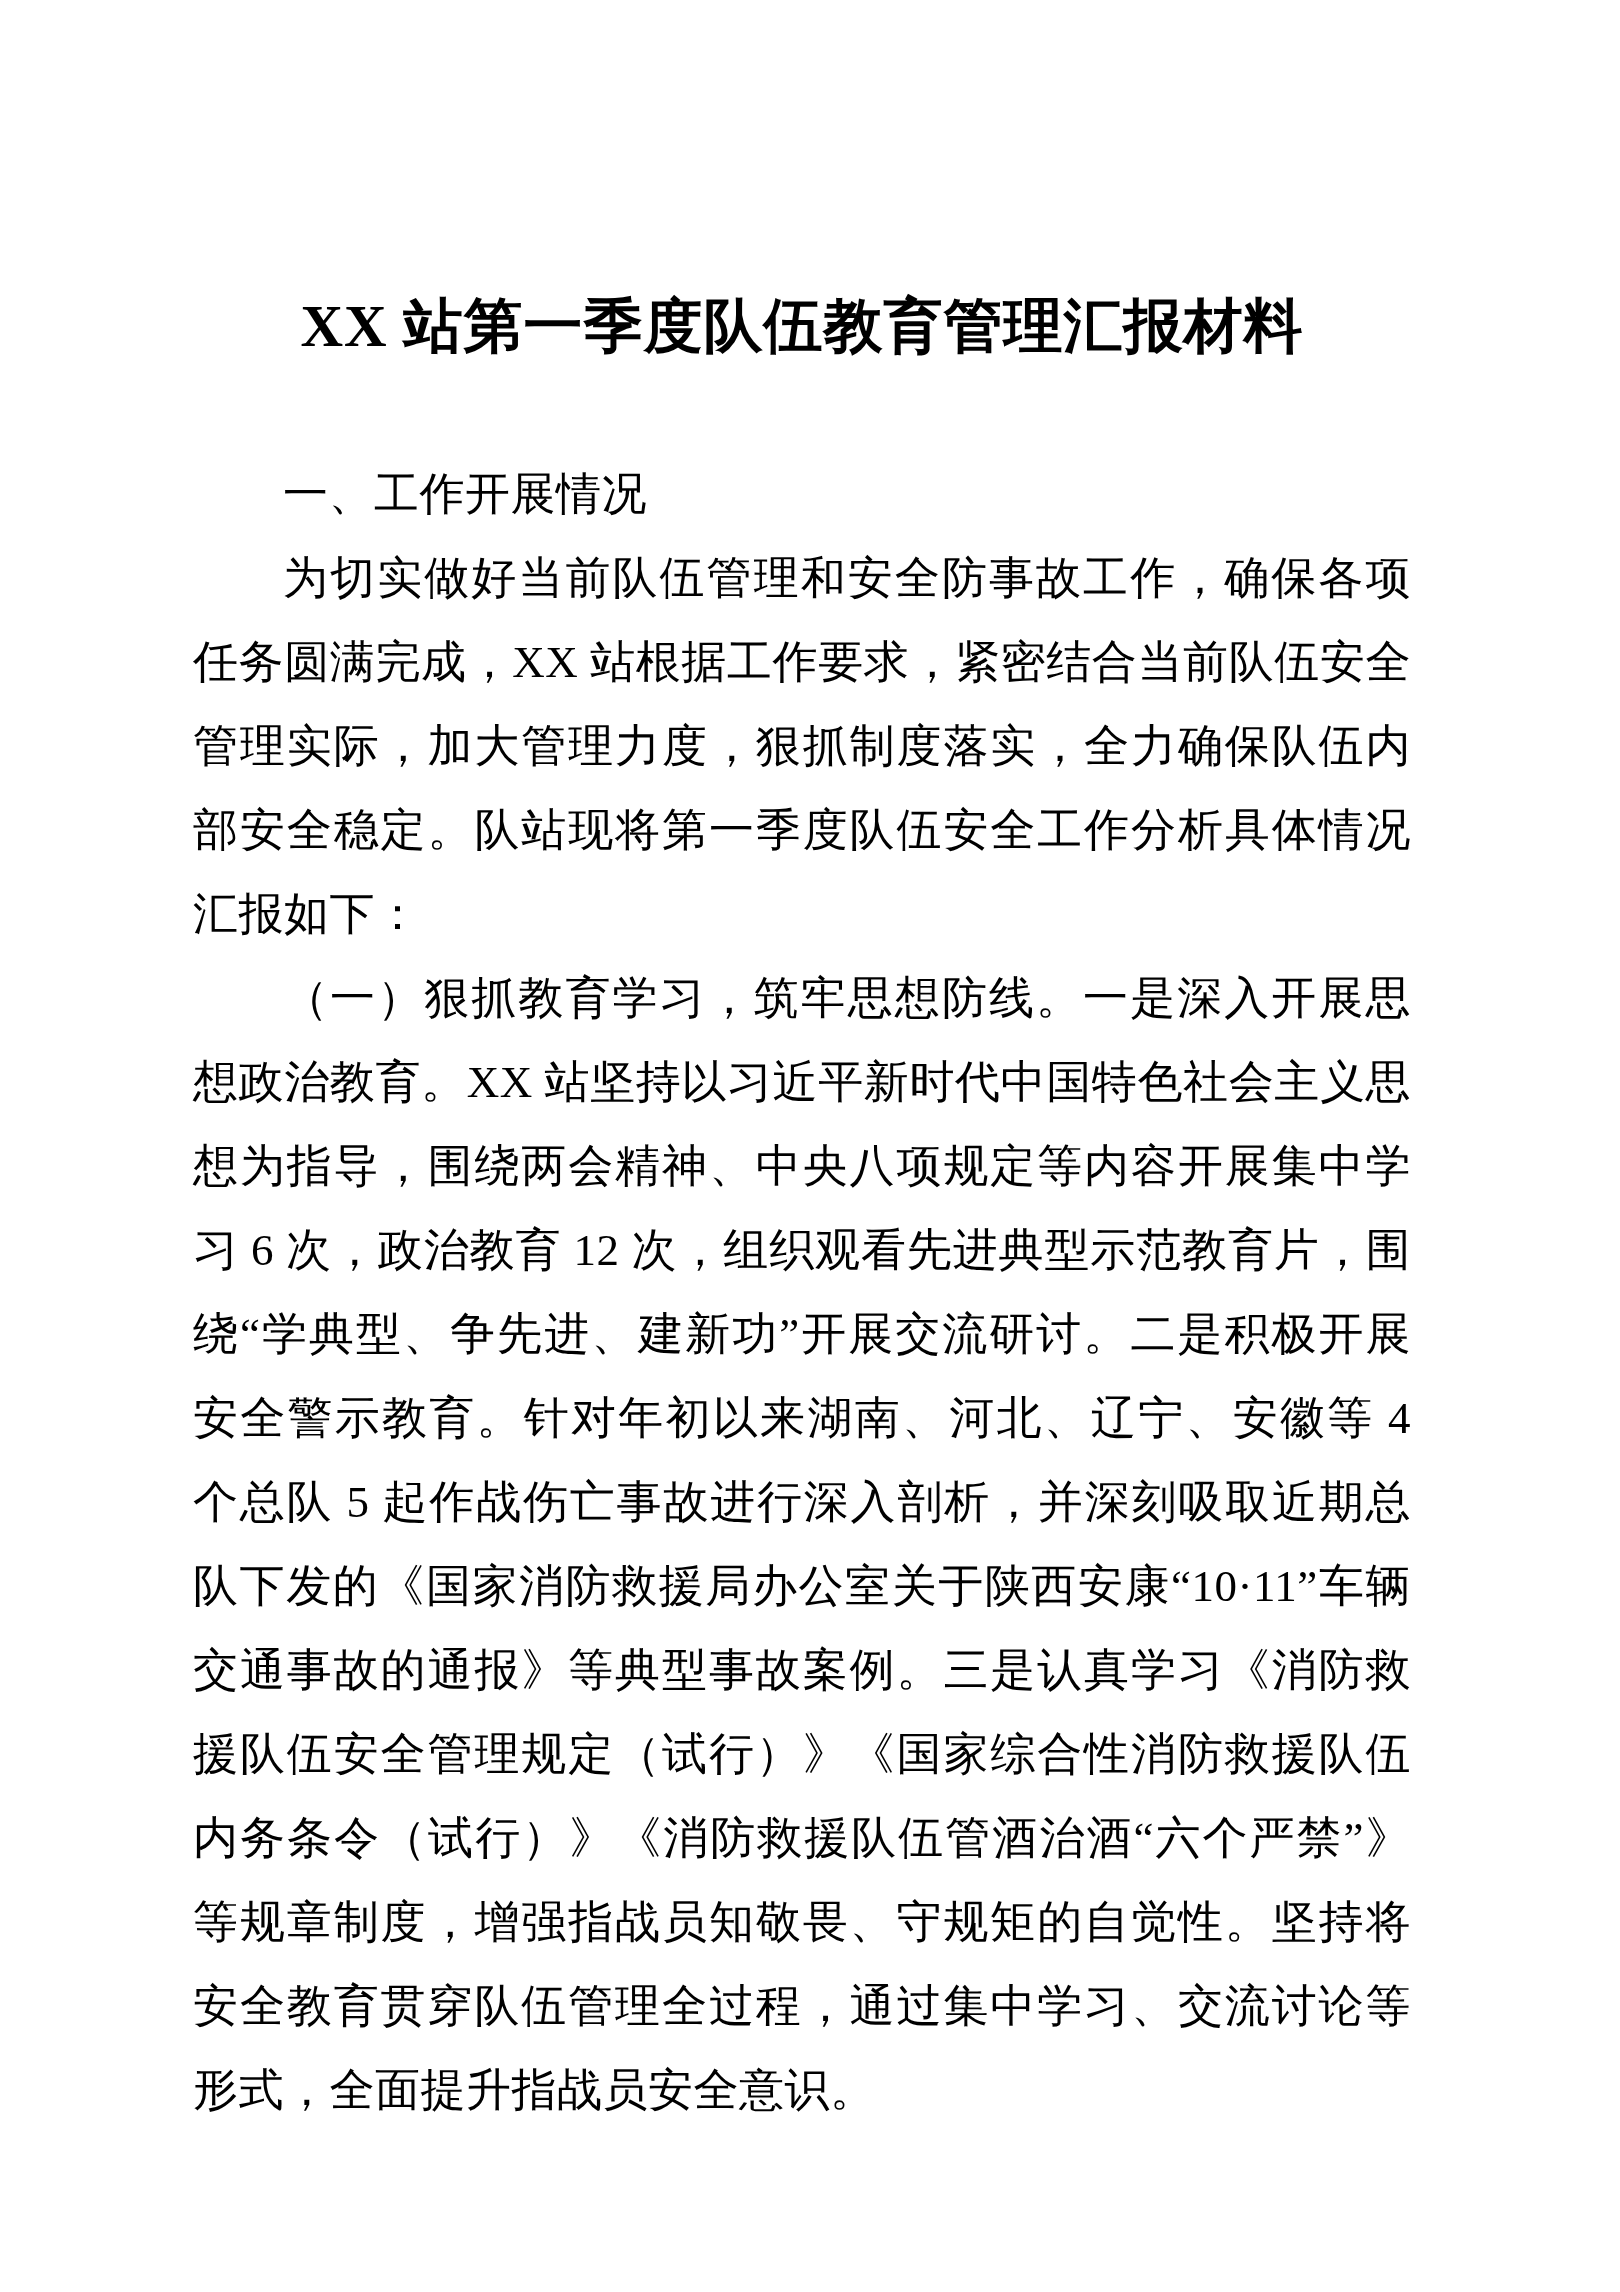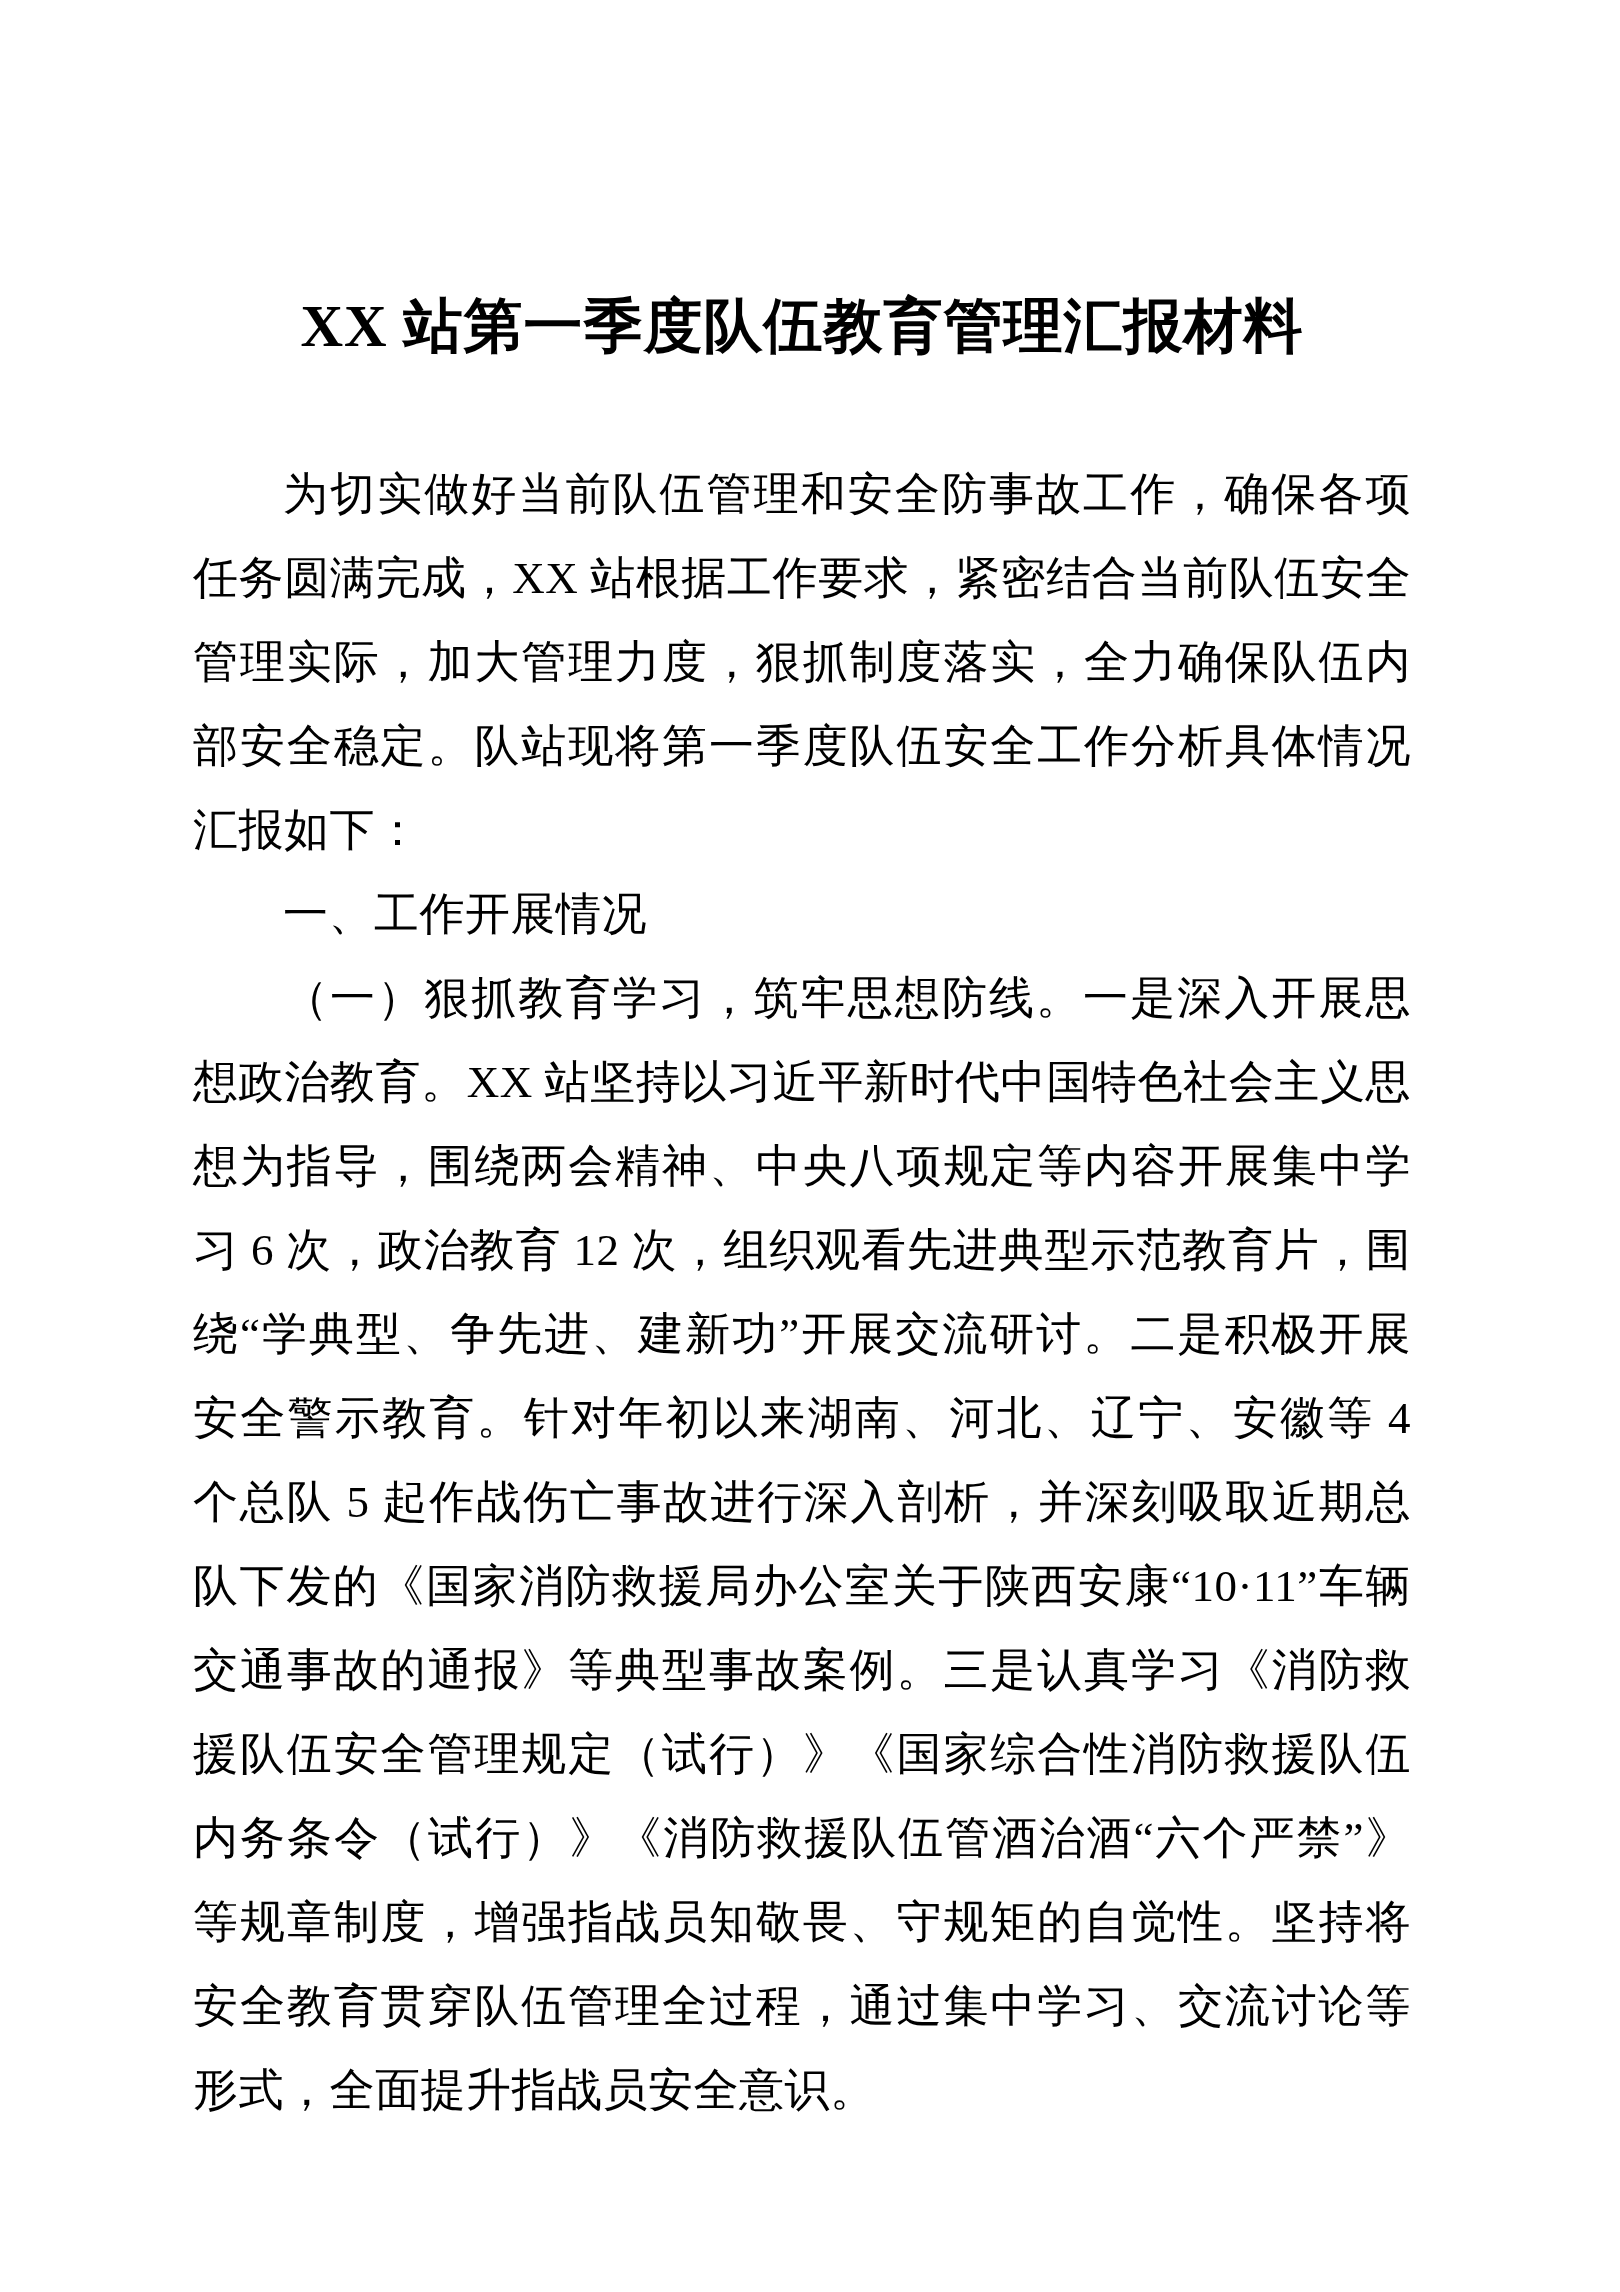--- a/index.html
+++ b/index.html
@@ -35,17 +35,17 @@
     text-justify: inter-ideograph;
     letter-spacing: 0.5px;
     word-break: break-all;
   }
 </style>
 </head>
 <body>
 
 <div class="page" style="background: rgb(255, 255, 255); color: rgb(0, 0, 0);">
   <h1 class="doc-title">XX 站第一季度队伍教育管理汇报材料</h1>
+  <p class="para">一、工作开展情况</p>
   <p class="para">为切实做好当前队伍管理和安全防事故工作，确保各项任务圆满完成，XX 站根据工作要求，紧密结合当前队伍安全管理实际，加大管理力度，狠抓制度落实，全力确保队伍内部安全稳定。队站现将第一季度队伍安全工作分析具体情况汇报如下：</p>
-  <p class="para">一、工作开展情况</p>
   <p class="para">（一）狠抓教育学习，筑牢思想防线。一是深入开展思想政治教育。XX 站坚持以习近平新时代中国特色社会主义思想为指导，围绕两会精神、中央八项规定等内容开展集中学习 6 次，政治教育 12 次，组织观看先进典型示范教育片，围绕“学典型、争先进、建新功”开展交流研讨。二是积极开展安全警示教育。针对年初以来湖南、河北、辽宁、安徽等 4 个总队 5 起作战伤亡事故进行深入剖析，并深刻吸取近期总队下发的《国家消防救援局办公室关于陕西安康“10·11”车辆交通事故的通报》等典型事故案例。三是认真学习《消防救援队伍安全管理规定（试行）》《国家综合性消防救援队伍内务条令（试行）》《消防救援队伍管酒治酒“六个严禁”》等规章制度，增强指战员知敬畏、守规矩的自觉性。坚持将安全教育贯穿队伍管理全过程，通过集中学习、交流讨论等形式，全面提升指战员安全意识。</p>
 </div>
 
 
 </body></html>

